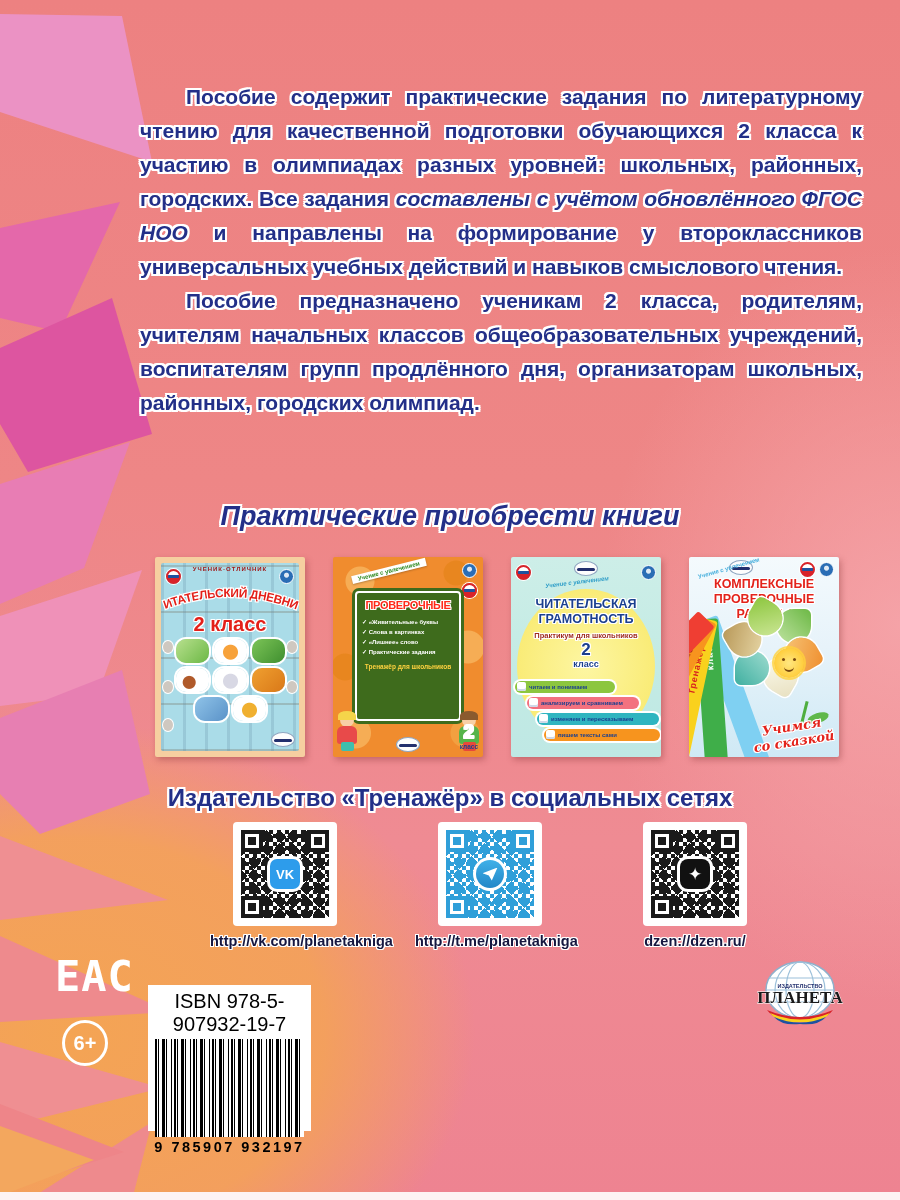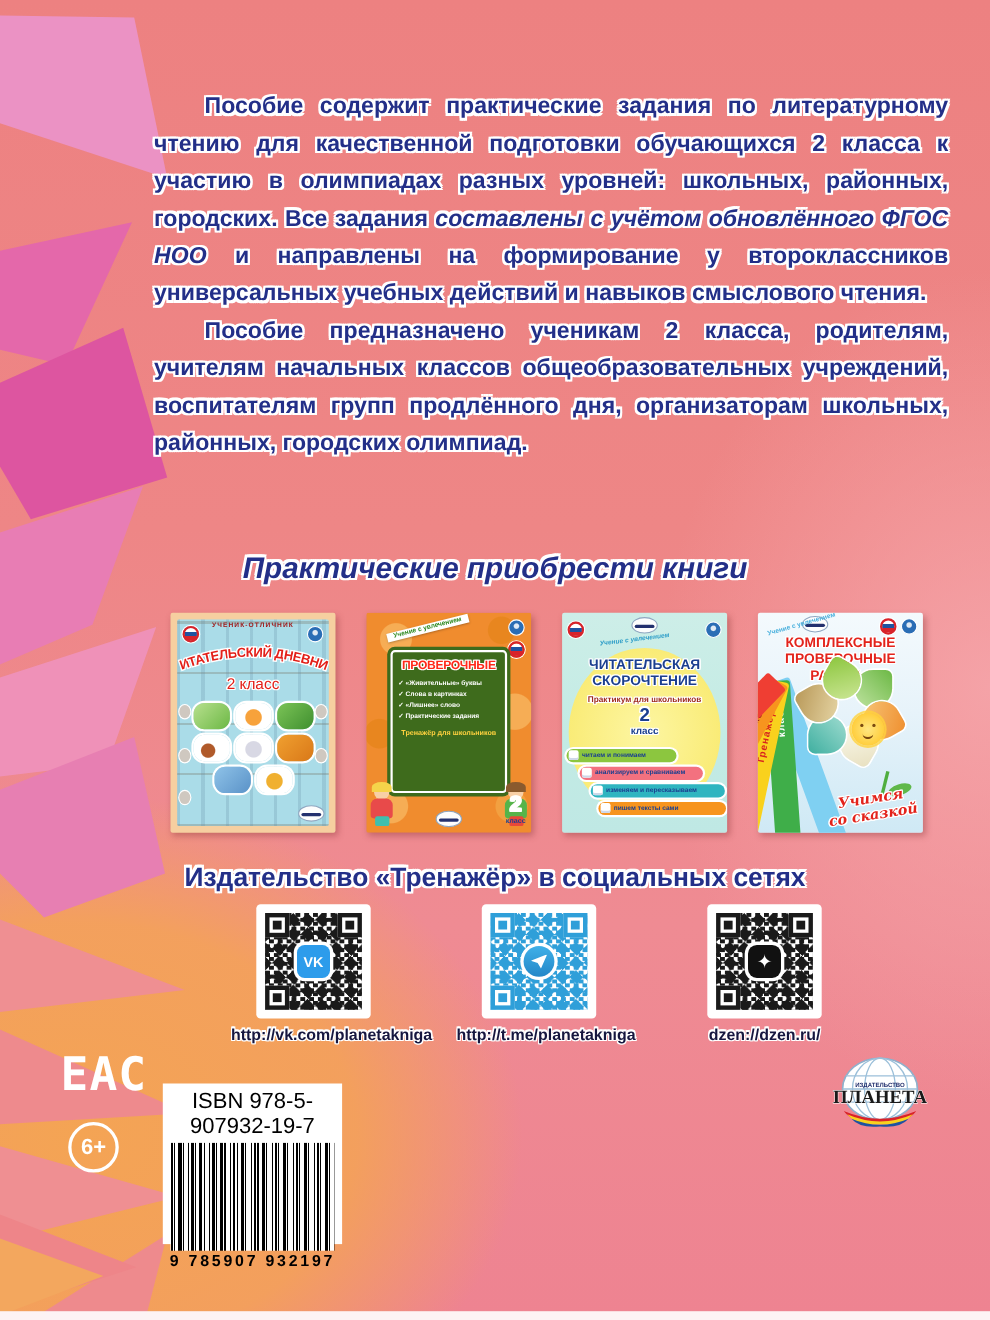--- a/index.html
+++ b/index.html
@@ -35,21 +35,21 @@
   .b1{background:#f6cfa0;padding:6px;}
   .b1-in{position:relative;width:100%;height:100%;border-radius:2px;overflow:hidden;
     background:
       repeating-linear-gradient(90deg, rgba(90,130,155,.22) 0 3px, transparent 3px 22px),
       repeating-linear-gradient(0deg, rgba(96,70,42,.22) 0 2px, transparent 2px 46px),
       #aadce8;}
   .b1-series{position:absolute;top:3px;left:0;width:100%;text-align:center;font-size:6px;font-weight:bold;color:#a01818;letter-spacing:1px;}
   .b1 .fgos-badge{left:5px;top:6px;}
   .b1 .blue-badge{right:5px;top:6px;}
   .b1-title{position:absolute;top:16px;left:0;width:100%;}
-  .b1-grade{position:absolute;top:50px;left:0;width:100%;text-align:center;color:#e32019;font-size:14px;font-weight:normal;}
+  .b1-grade{position:absolute;top:50px;left:0;width:100%;text-align:center;color:#e32019;font-size:20px;font-weight:bold;}
   .b1-grid{position:absolute;top:76px;left:10px;width:118px;display:flex;flex-wrap:wrap;gap:5px;justify-content:center;}
   .cloud{width:33px;height:24px;border-radius:10px;box-shadow:0 0 0 2px #fff;}
   .c1{background:linear-gradient(135deg,#b8e08e,#6cb845);}
   .c2{background:radial-gradient(circle at 50% 55%, #f7a23b 0 7px, #fff 8px);}
   .c3{background:linear-gradient(135deg,#7cc457,#3f8f2f);}
   .c4{background:radial-gradient(circle at 40% 60%, #b05a2a 0 6px, #fff 7px);}
   .c5{background:radial-gradient(circle at 50% 55%, #d8d8e4 0 7px, #fff 8px);}
   .c6{background:linear-gradient(135deg,#f0a030,#d97818);}
   .c7{background:linear-gradient(135deg,#8fc3e8,#5a92c8);}
   .c8{background:radial-gradient(circle at 50% 55%, #f0b030 0 7px, #fff 8px);}
@@ -278,21 +278,21 @@
     </div>
 
     <div class="book b3">
       <div class="b3-oval"></div>
       <span class="planeta-mini"></span>
       <span class="fgos-badge"></span>
       <span class="blue-badge"></span>
       <div class="b3-ribbon">Учение с увлечением</div>
       <div class="b3-title ow1">
         <span>ЧИТАТЕЛЬСКАЯ</span><br>
-        <span>СКОРОЧТЕНИЕ</span>
+        <span>ГРАМОТНОСТЬ</span>
       </div>
       <div class="b3-sub ow1">Практикум для школьников</div>
       <div class="b3-grade">
         <span class="n ow1">2</span>
         <span class="w ow1">класс</span>
       </div>
       <div class="b3-banners">
         <div class="bbar bbar1">
             <span>читаем и понимаем</span>
           </div>

